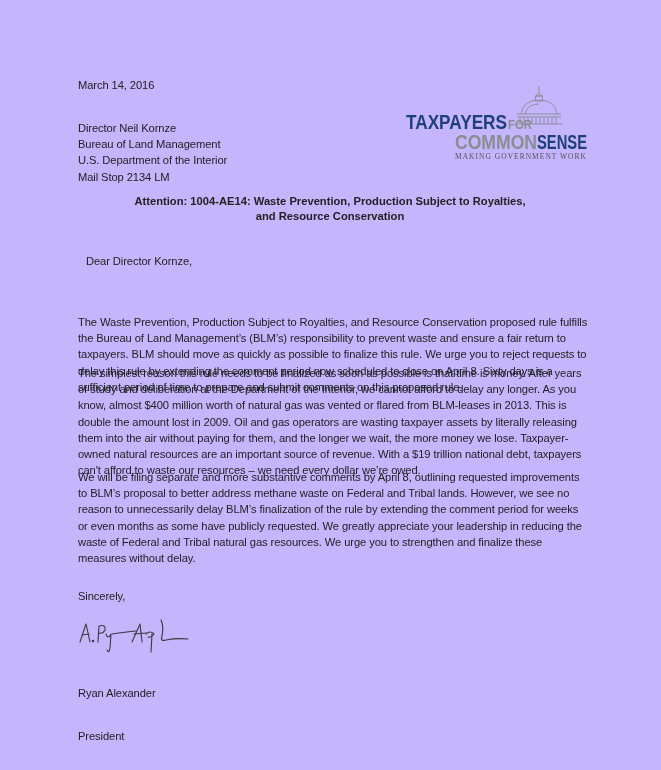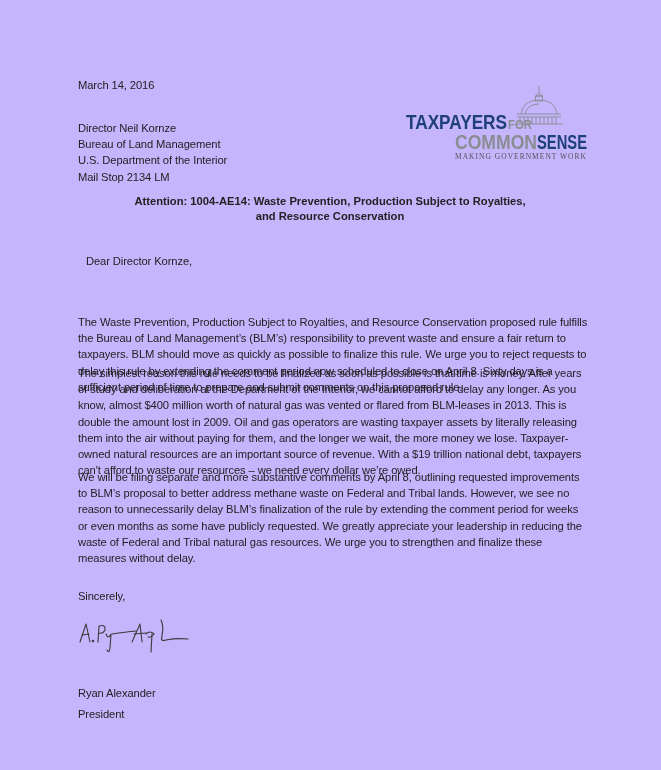--- a/index.html
+++ b/index.html
@@ -93,21 +93,21 @@
 
   .signer-name {
     position: absolute;
     left: 78px;
     top: 672px;
     margin-top: 13px;
   }
   .signer-title {
     position: absolute;
     left: 78px;
-    top: 706px;
+    top: 728px;
   }
 </style>
 </head>
 <body>
 
 <div class="page">
 
   <div class="text date">March 14, 2016</div>
 
   <div class="text address">

